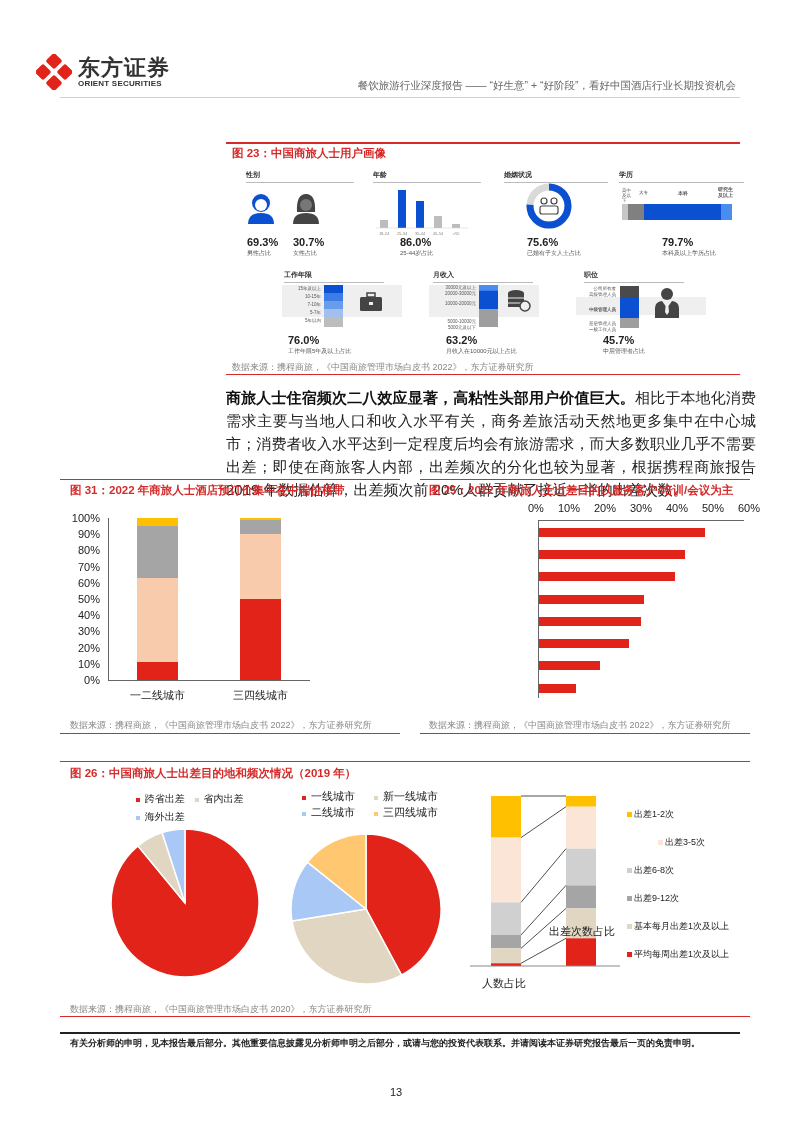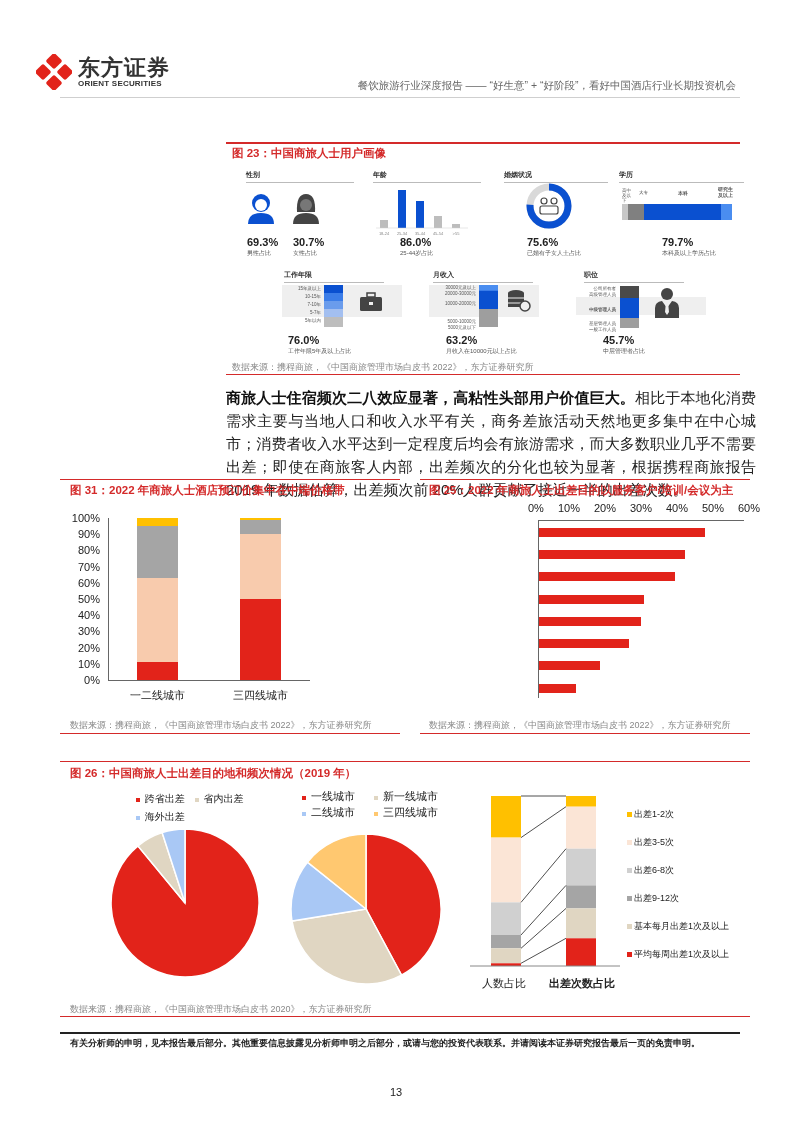--- a/index.html
+++ b/index.html
@@ -306,24 +306,24 @@
     <line x1="51" y1="6" x2="96" y2="6"></line>
     <line x1="51" y1="47.6" x2="96" y2="16.7"></line>
     <line x1="51" y1="112.4" x2="96" y2="58.7"></line>
     <line x1="51" y1="145" x2="96" y2="95.4"></line>
     <line x1="51" y1="158.3" x2="96" y2="118.4"></line>
     <line x1="51" y1="173.3" x2="96" y2="148.3"></line>
   </g>
   <line x1="0" y1="176" x2="150" y2="176" stroke="#888" stroke-width="1"></line>
 </svg>
 <div class="abs axis-lbl" style="left:482px;top:976px;">人数占比</div>
-<div class="abs axis-lbl" style="left:549px;top:976px;font-weight:bold;">出差次数占比</div>
+<div class="abs axis-lbl" style="left:549px;top:924px;">出差次数占比</div>
 <div class="abs" style="left:627px;top:808px;font-size:9px;color:#222;">
   <div style="height:28px;"><span class="sw" style="background:#ffc000;width:5px;height:5px;"></span><span>出差1-2次</span></div>
-  <div style="height:28px;"><span class="sw" style="background:#fbe5d6;width:5px;height:5px;"></span><span>出差3-5次</span></div>
+  <div style="height:28px;margin-left:31px;"><span class="sw" style="background:#fbe5d6;width:5px;height:5px;"></span><span>出差3-5次</span></div>
   <div style="height:28px;"><span class="sw" style="background:#d0d0d0;width:5px;height:5px;"></span><span>出差6-8次</span></div>
   <div style="height:28px;"><span class="sw" style="background:#a5a5a5;width:5px;height:5px;"></span><span>出差9-12次</span></div>
   <div style="height:28px;"><span class="sw" style="background:#e0d6c2;width:5px;height:5px;"></span><span>基本每月出差1次及以上</span></div>
   <div style="height:28px;"><span class="sw" style="background:#e2231a;width:5px;height:5px;"></span><span>平均每周出差1次及以上</span></div>
 </div>
 
 <div class="abs src" style="left:70px;top:1003px;">数据来源：携程商旅，《中国商旅管理市场白皮书 2020》，东方证券研究所</div>
 <div class="abs redline" style="left:60px;top:1016px;width:690px;height:1px;"></div>
 
 <div class="abs footer-line"></div>

